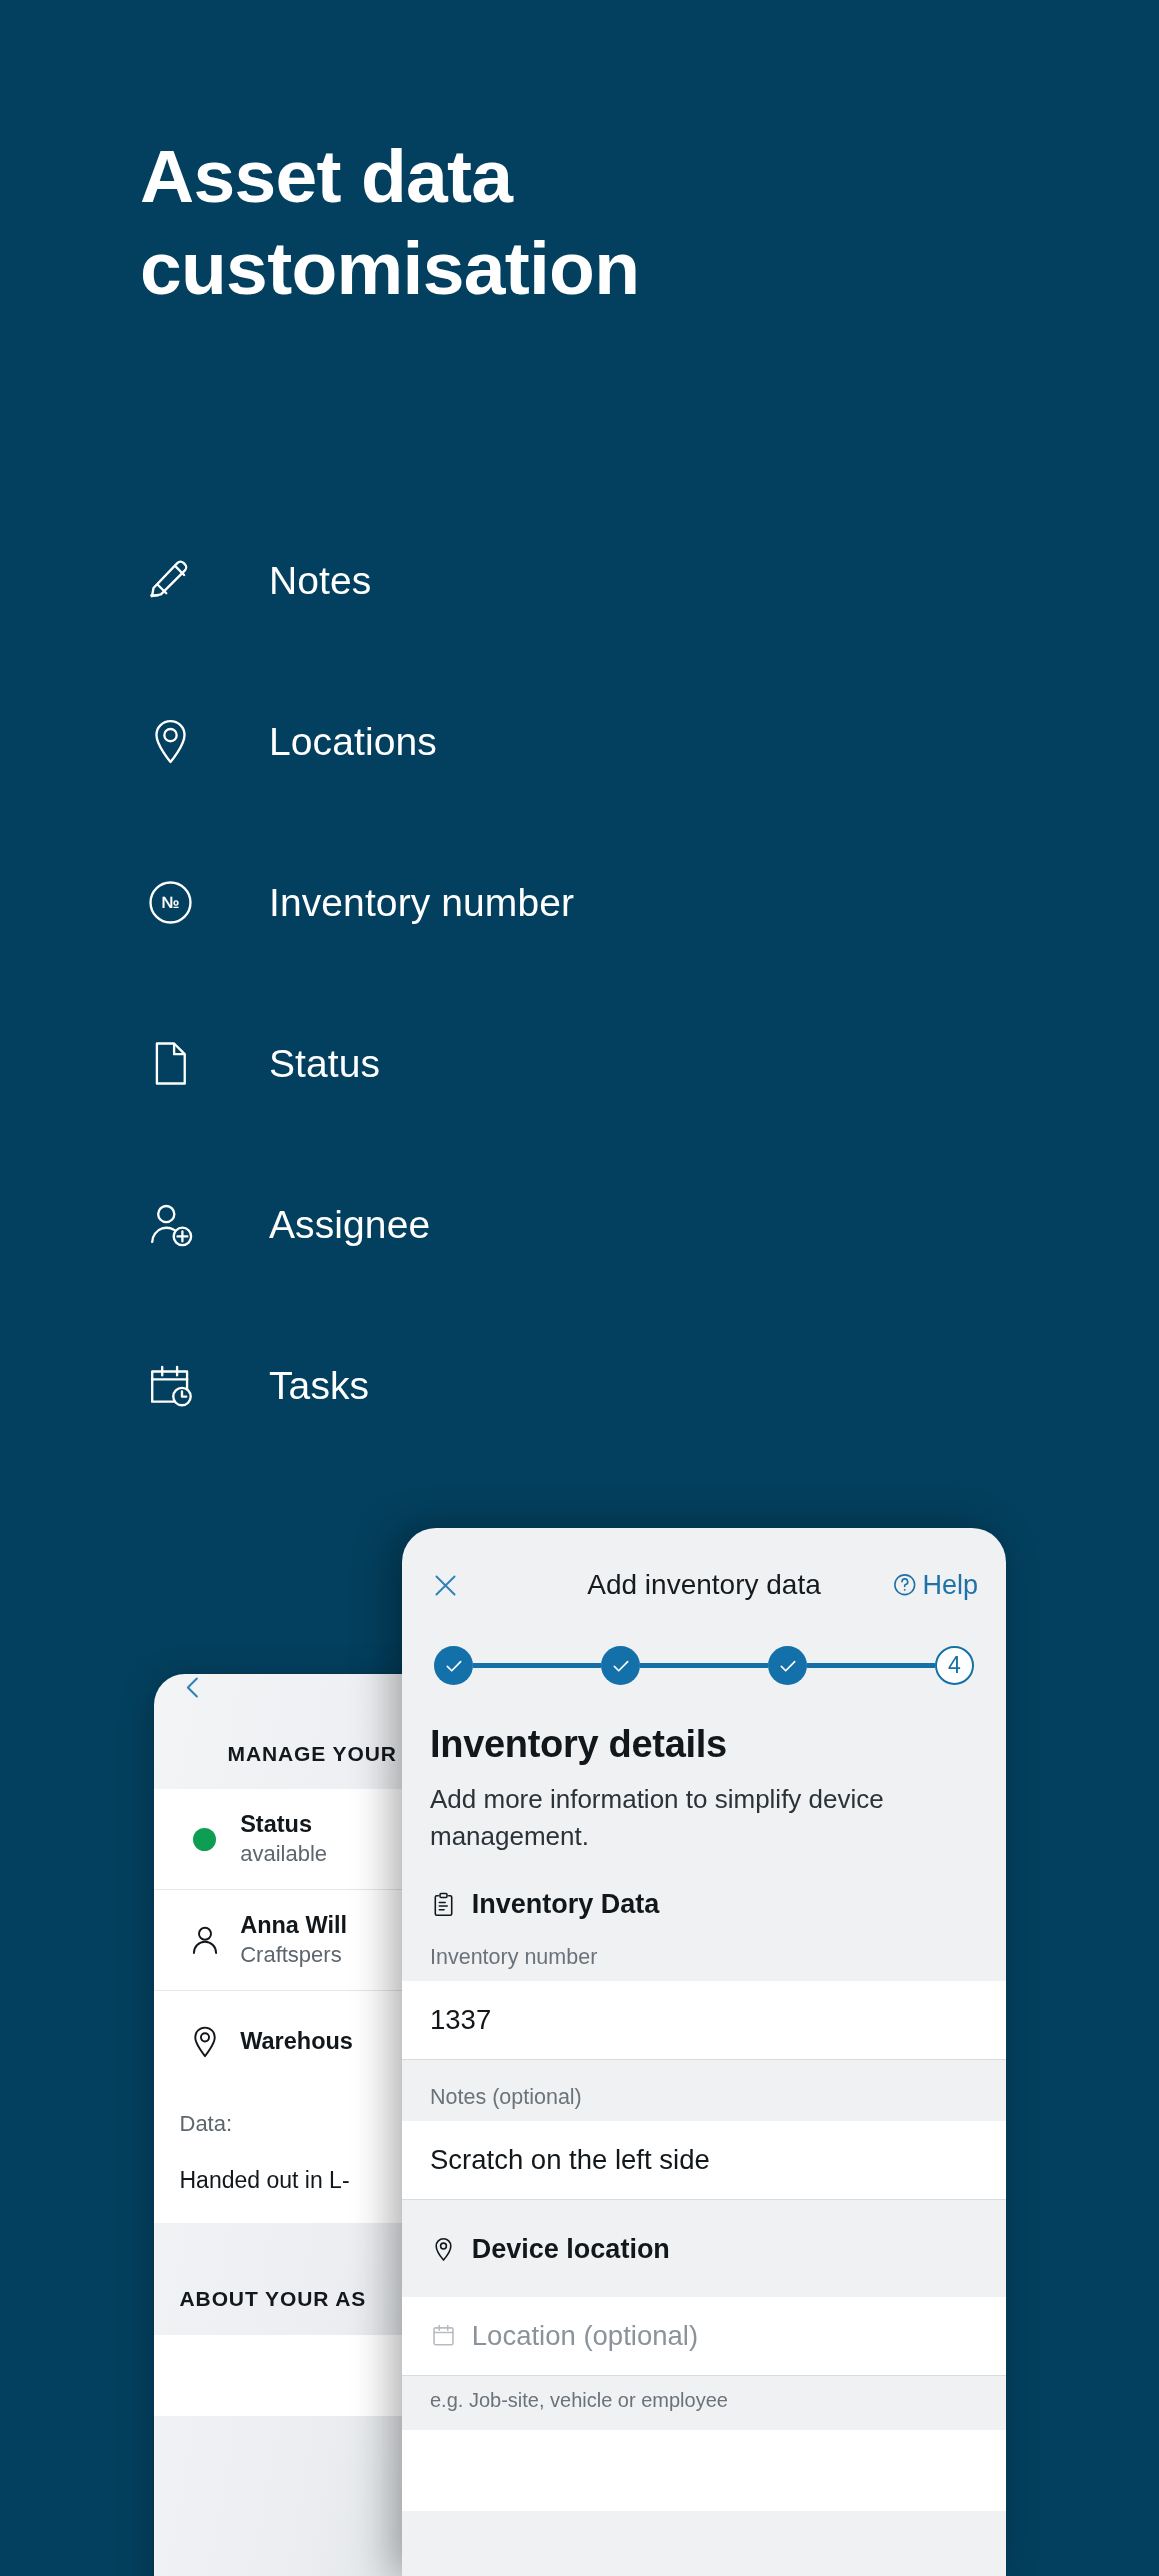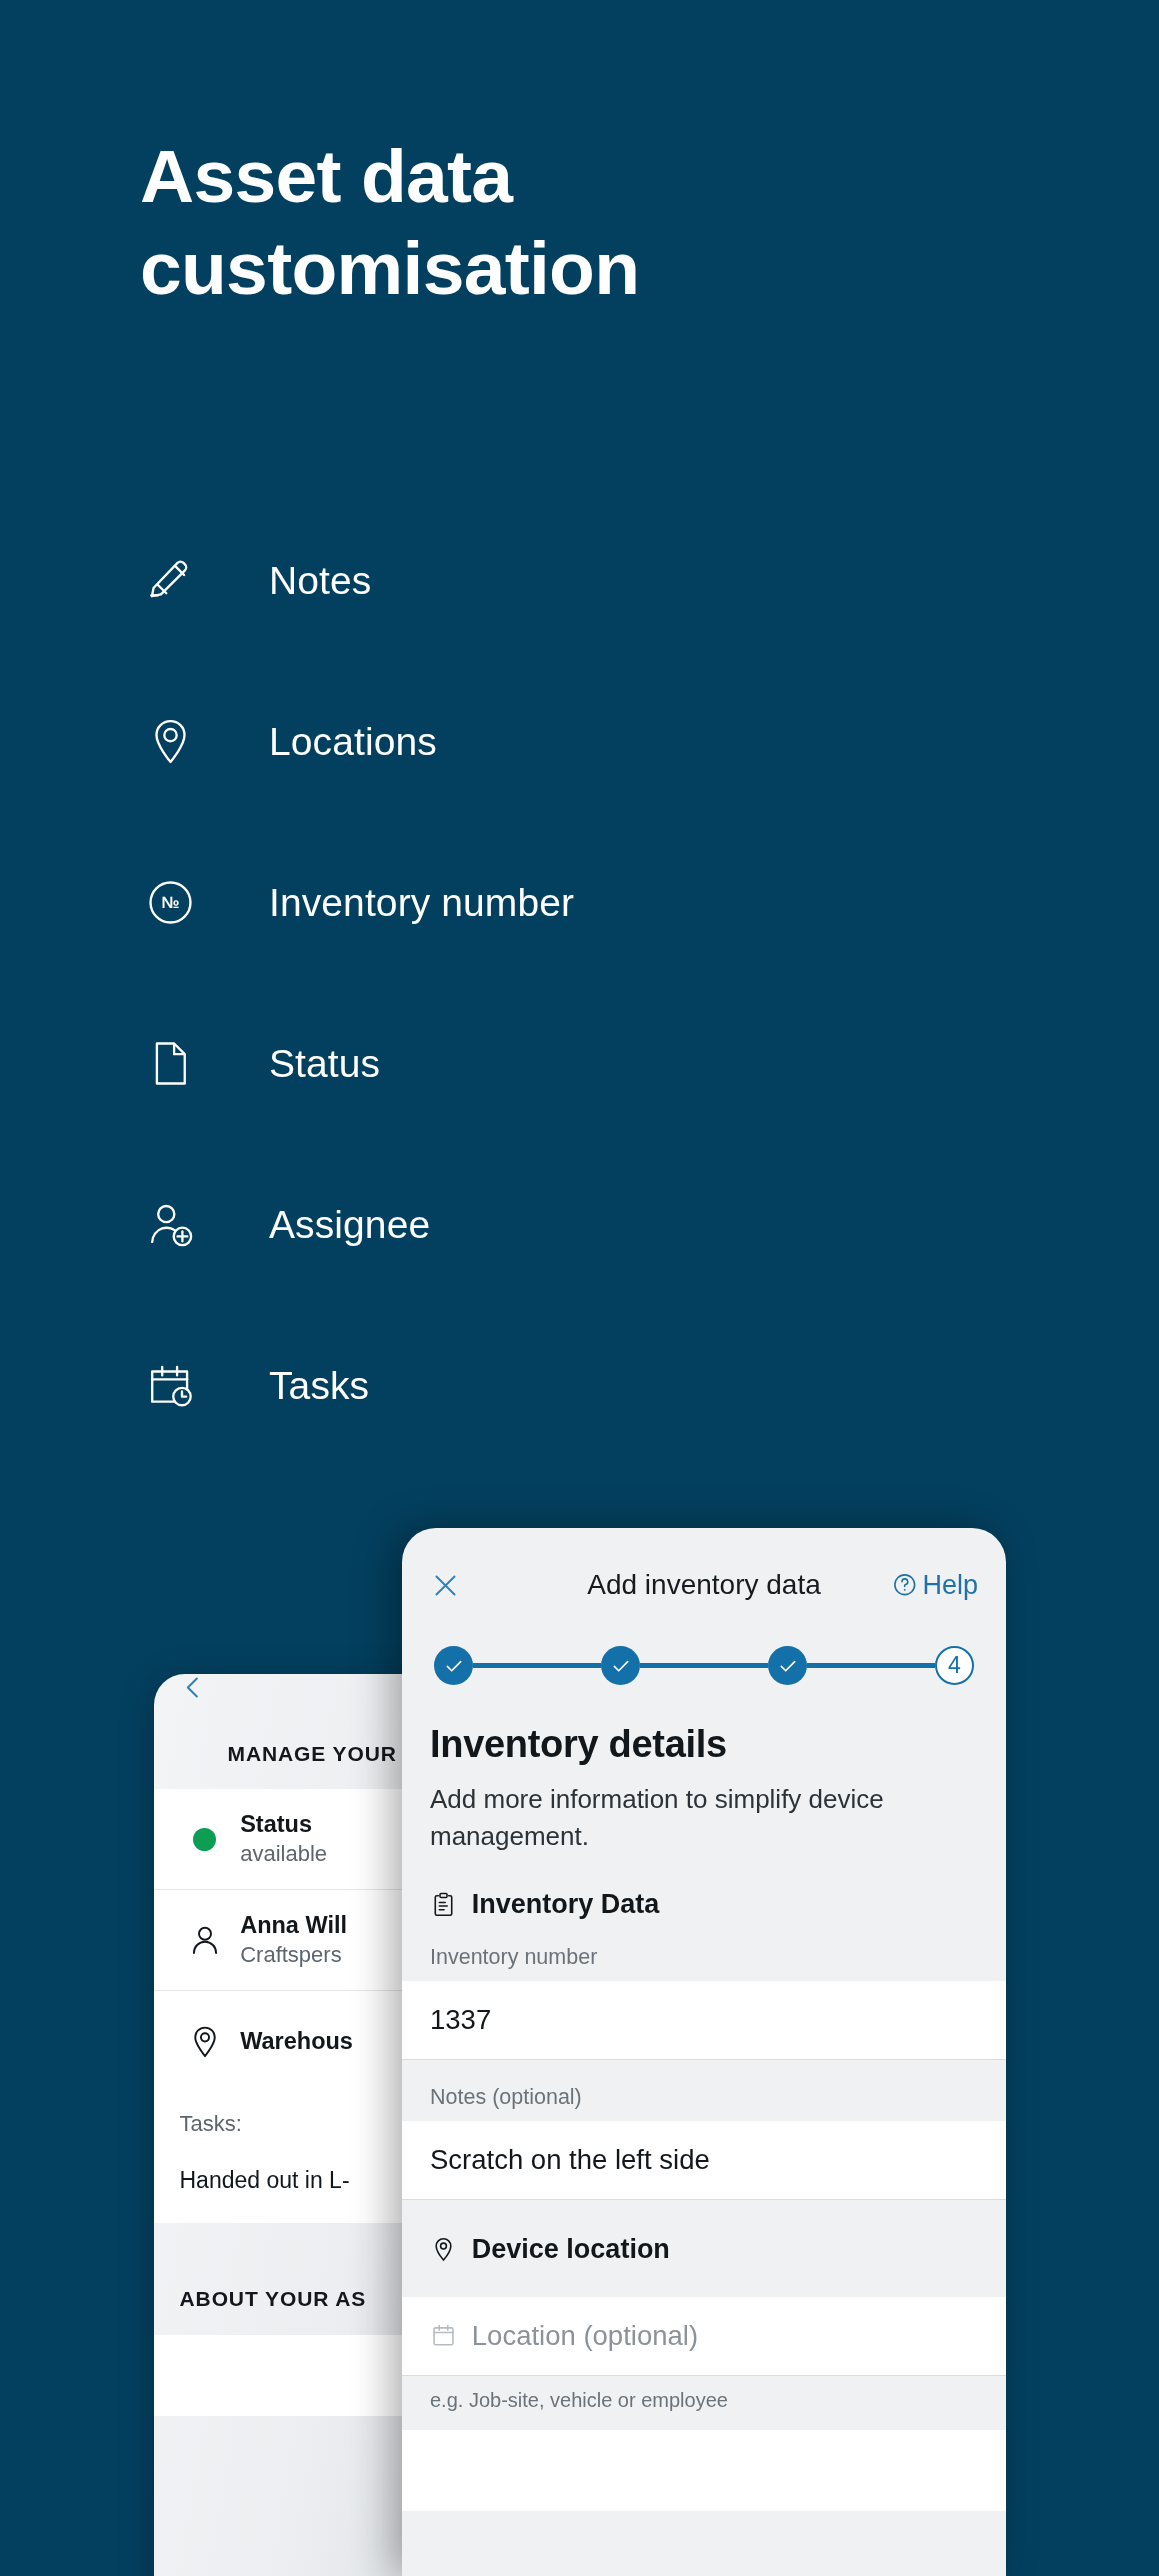--- a/index.html
+++ b/index.html
@@ -366,21 +366,21 @@
           </svg>
         </span>
         <span class="pb-row-text">
           <span class="pb-row-title">Warehous</span>
         </span>
       </div>
 
     </div>
 
     <div class="pb-notes-block">
-      <div class="pb-notes-label">Tasks:</div>
+      <div class="pb-notes-label">Data:</div>
       <div class="pb-notes-value">Handed out in L-</div>
     </div>
 
     <div class="pb-section-head2">ABOUT YOUR AS</div>
 
     <div class="pb-bottom-card"></div>
 
   </div>
 </div>
 

